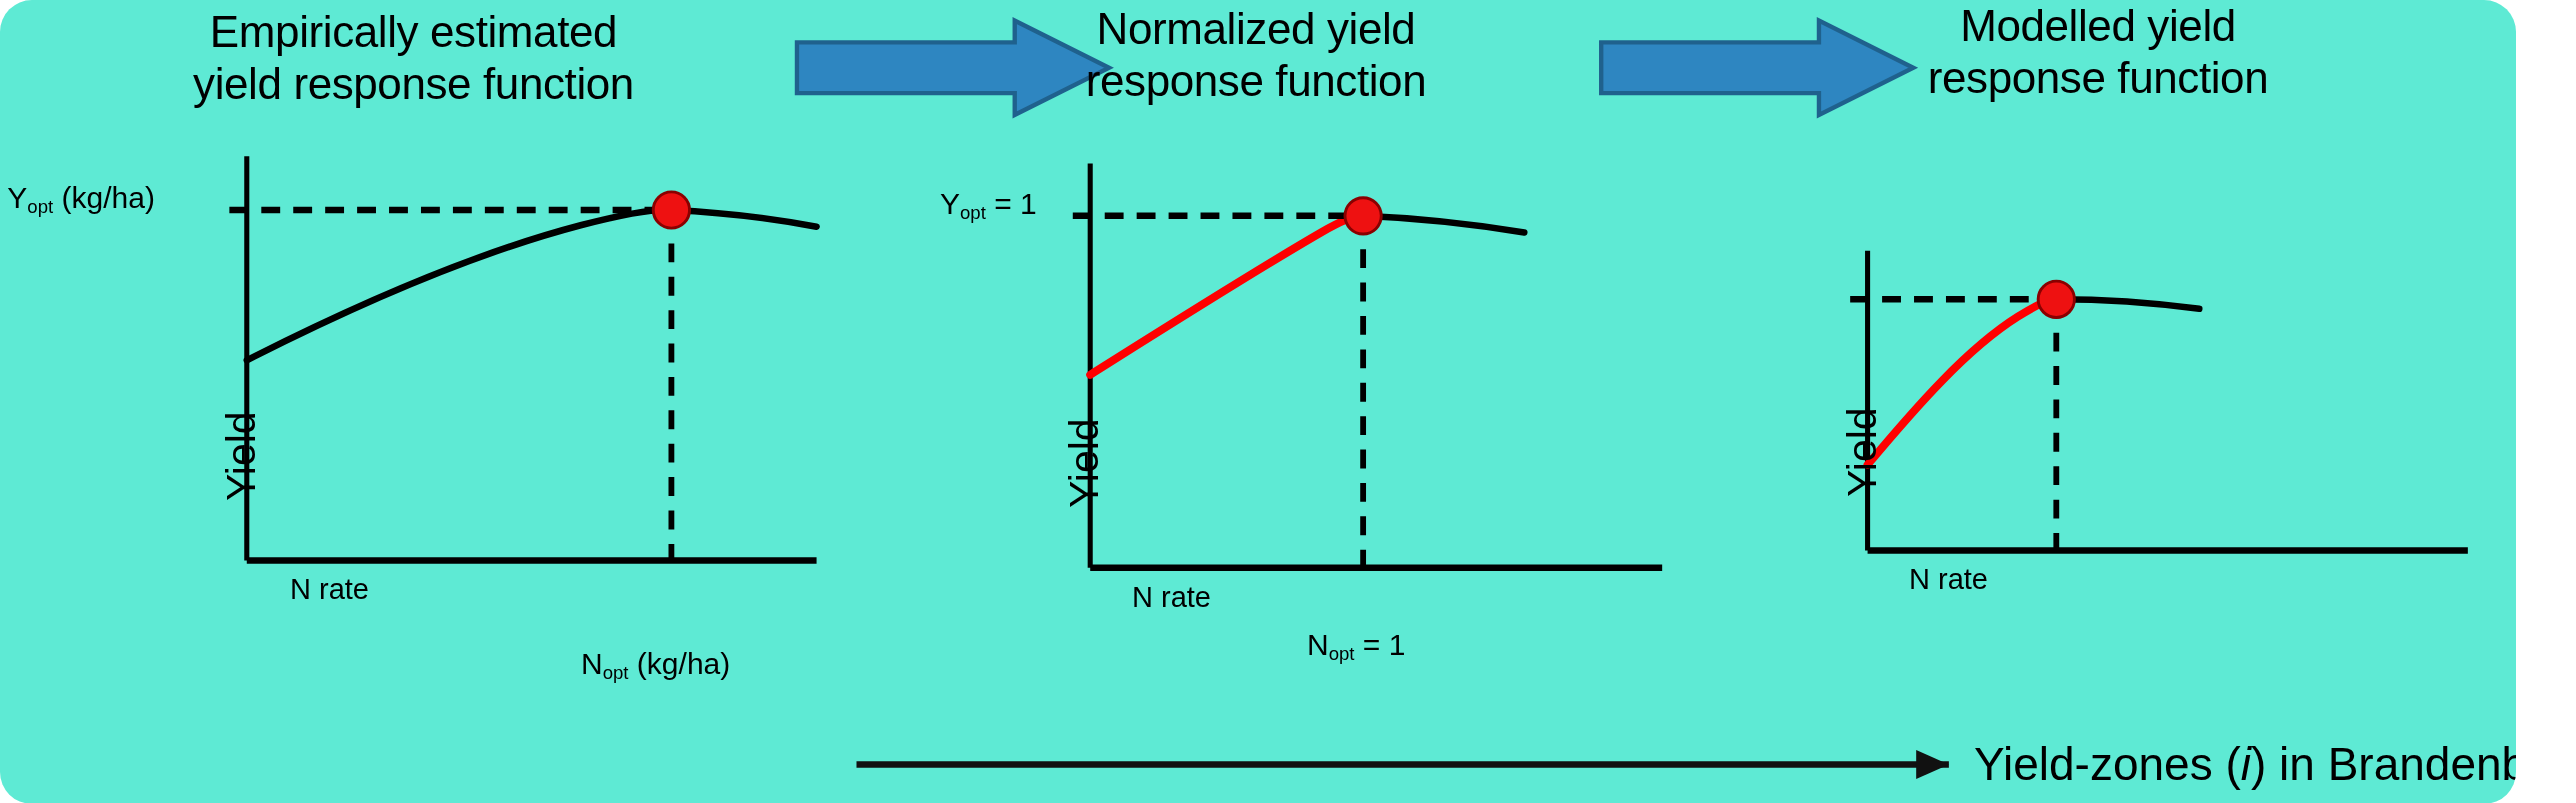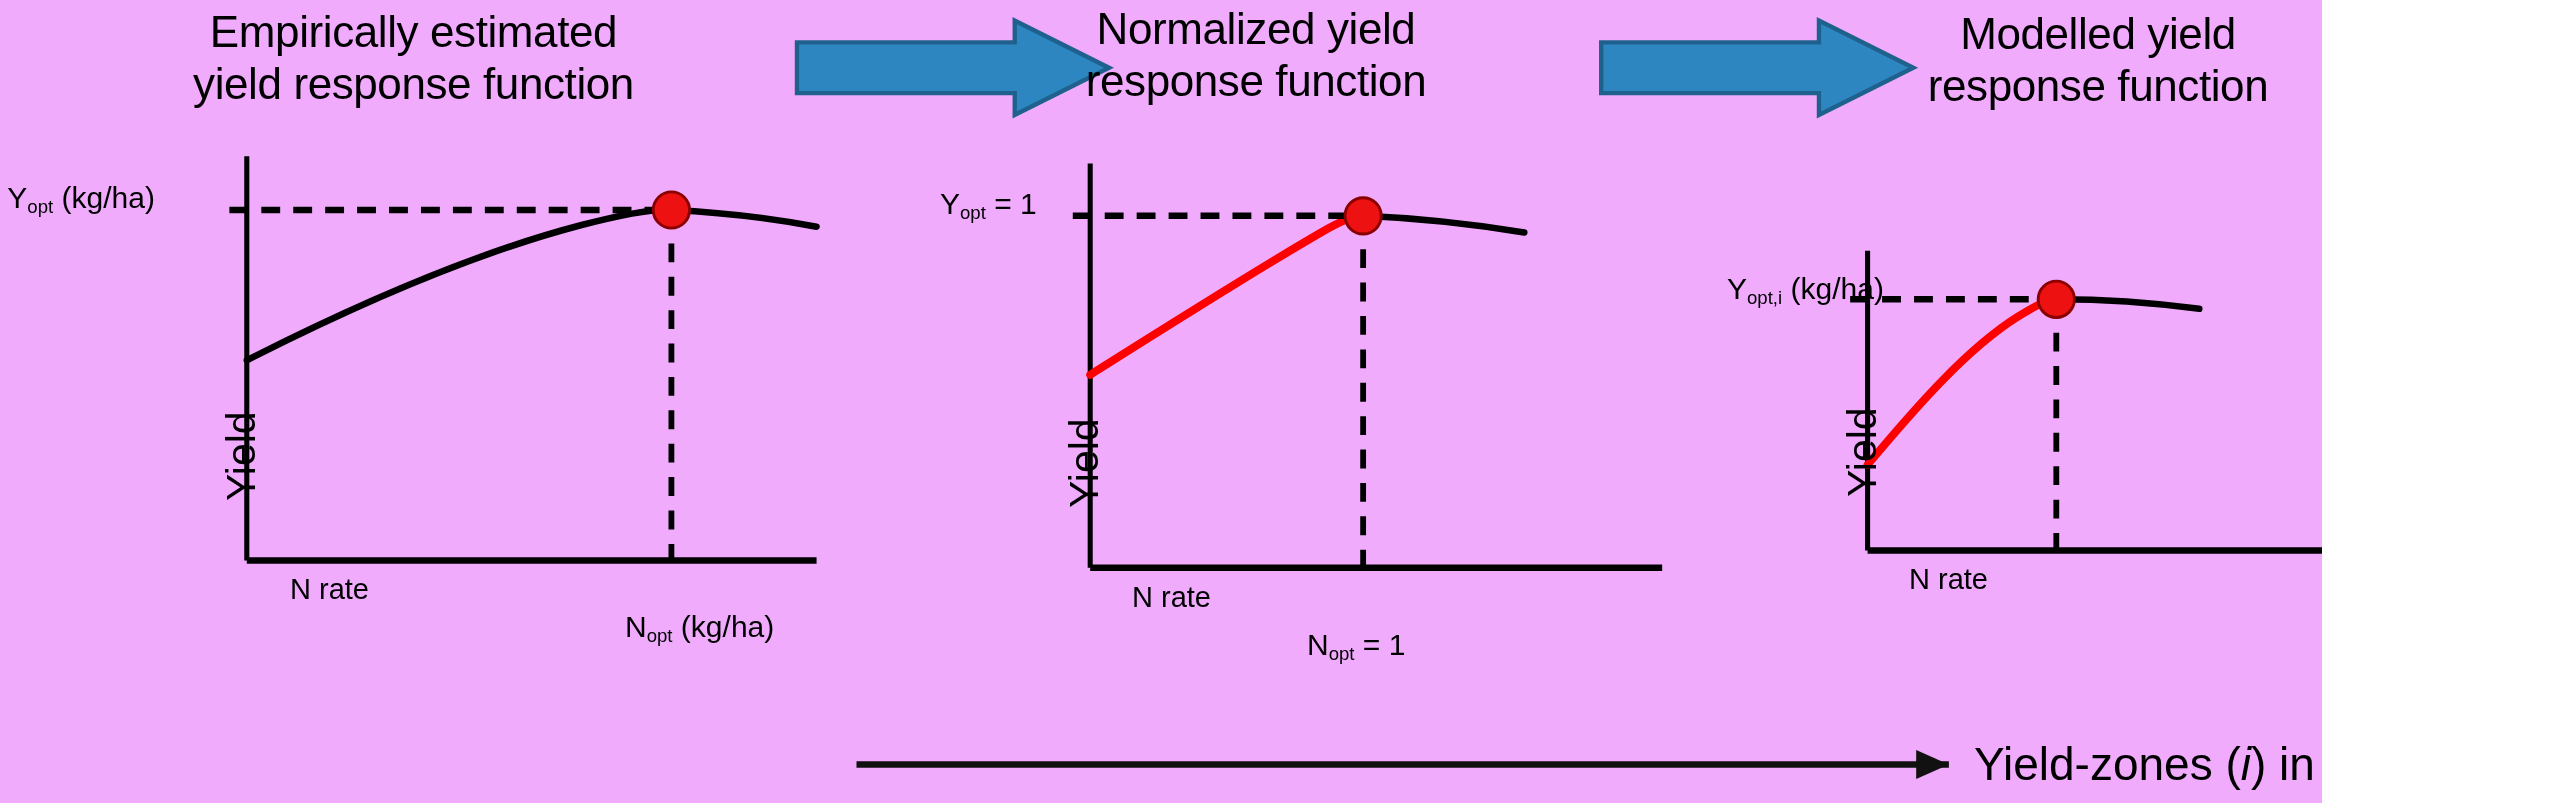--- a/index.html
+++ b/index.html
@@ -7,24 +7,25 @@
     margin: 0;
     padding: 0;
     background: #ffffff;
   }
   body {
     font-family: "Liberation Sans", sans-serif;
     color: #000000;
   }
   #stage {
     position: relative;
-    width: 2322px;
+    width: 2516px;
     height: 804px;
-    background: #f0abfc;
+    background: #5eead4;
     overflow: hidden;
+    border-radius: 32px;
   }
   
   .panel-title {
     position: absolute;
     text-align: center;
     font-size: 44px;
     line-height: 1.18;
     color: #000;
     white-space: pre-line;
     letter-spacing: -0.4px;
@@ -138,45 +139,42 @@
 yield response function</div>
 
   <div class="tick-label" style="left:7.3px; top:181px;">
     <span>Y</span><sub>opt</sub><span> (kg/ha)</span>
   </div>
 
   <div class="yaxis-title" style="left:218px; top:501px;">Yield</div>
 
   <div class="axis-label" style="left:290px; top:573px;">N rate</div>
 
-  <div class="tick-label" style="left:581px; top:610px;margin-left:44px;">
+  <div class="tick-label" style="left:581px; top:647px;">
     <span>N</span><sub>opt</sub><span> (kg/ha)</span>
   </div>
 
   <div class="panel-title" style="left:973px; top:3px; width:566px;">Normalized yield
 response function</div>
 
   <div class="tick-label" style="left:940px; top:187px;">
     <span>Y</span><sub>opt</sub><span> = 1</span>
   </div>
 
   <div class="yaxis-title" style="left:1061px; top:508px;">Yield</div>
 
   <div class="axis-label" style="left:1132px; top:581px;">N rate</div>
 
   <div class="tick-label" style="left:1307px; top:628px;">
     <span>N</span><sub>opt</sub><span> = 1</span>
   </div>
 
-  <div class="panel-title" style="left:1793px; top:8px; width:610px;text-align:center;">Modelled yield
+  <div class="panel-title" style="left:1793px; top:0; width:610px;text-align:center;">Modelled yield
 response function</div>
 
-  <div class="tick-label" style="left:1727px; top:272px;">
-    <span>Y</span><sub>opt,i</sub><span> (kg/ha)</span>
-  </div>
 
   <div class="yaxis-title" style="left:1839px; top:497px;">Yield</div>
 
   <div class="axis-label" style="left:1909px; top:563px;">N rate</div>
 
 
 
   <div class="caption" style="left:1974px; top:737px;"><span>Yield-zones (</span><span class="ital">i</span><span>) in Brandenburg</span></div>
 
 </div>

